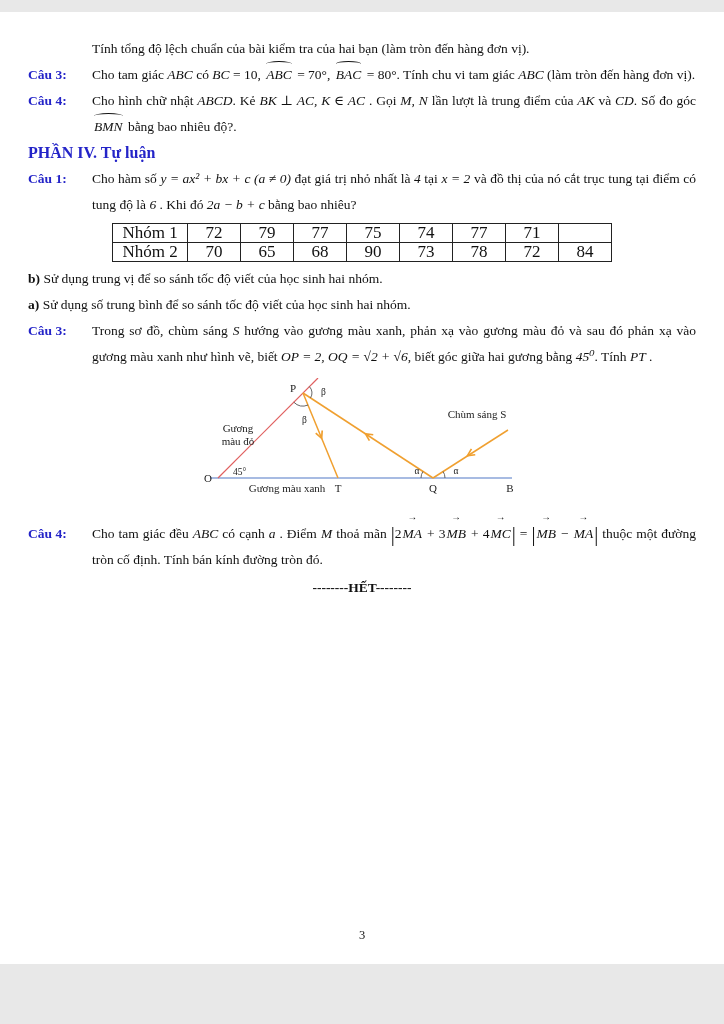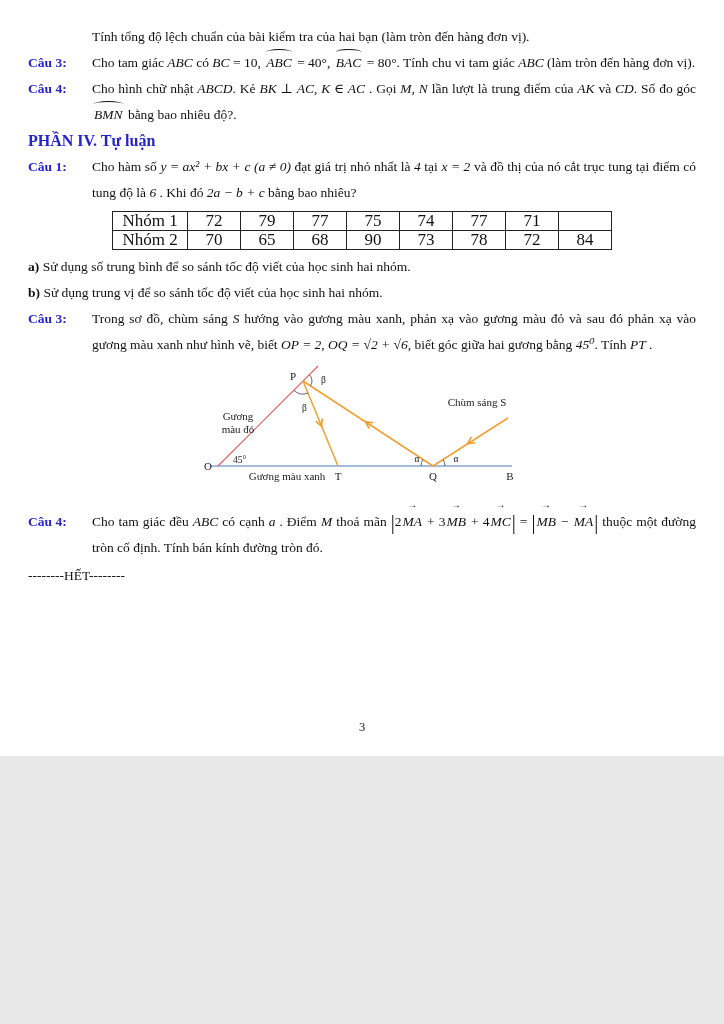--- a/index.html
+++ b/index.html
@@ -1,19 +1,19 @@
 <!DOCTYPE html>
 <html style="--accent-blue: #2424c8; --red-mirror: #e06060; --blue-mirror: #8aa4d8; --ray-orange: #f0a030;"><head>
 <meta charset="utf-8">
 <style>
   html,body{margin:0;padding:0;background:#e8e8e8;}
   .page{
     position:relative;
-    width:724px;height:756px;
-    margin:0 auto;
+    width:724px;height:952px;
+    margin:12px auto;
     background:#ffffff;
     box-sizing:border-box;
     padding:24px 28px 0 28px;
     font-family:"Liberation Serif","DejaVu Serif",serif;
     font-size:13.5px;line-height:26px;color:#111;
     overflow:hidden;
   }
   .intro{margin:0 0 0 64px;}
   .q{display:flex;margin:0;}
   .qlabel{flex:0 0 64px;font-weight:bold;color:var(--accent-blue,#2424c8);}
@@ -21,21 +21,21 @@
   .section{font-weight:bold;color:var(--accent-blue,#2424c8);margin:0;font-size:16px;}
   table.score{border-collapse:collapse;margin:5px auto 4px auto;}
   table.score td{
     border:1px solid #222;text-align:center;
     padding:0 6px;height:18px;line-height:18px;
     font-size:17px;min-width:40px;
   }
   table.score td:first-child{min-width:62px;}
   .sub{margin:0;}
   .diagram-wrap{text-align:center;margin:8px 0 10px 0;}
-  .het{text-align:left;font-weight:normal;margin:2px 0 0 0;}
+  .het{text-align:center;font-weight:bold;margin:2px 0 0 0;}
   .pagenum{position:absolute;bottom:16px;left:0;right:0;text-align:center;font-size:12.5px;}
   
   .rs-m{font-style:italic;}
   .rs-b{font-weight:bold;}
   .rs-hat{font-style:italic;position:relative;display:inline-block;padding:0 2px;}
   .rs-hat::before{
     content:"";position:absolute;left:2px;right:2px;top:-1px;height:5px;
     border-top:1.2px solid #111;border-radius:100% 100% 0 0;
   }
   .rs-vec{font-style:italic;position:relative;display:inline-block;padding:0 1px;}
@@ -55,21 +55,21 @@
 </style>
 </head>
 <body>
 
 <div class="page">
 
   <p class="intro">Tính tổng độ lệch chuẩn của bài kiểm tra của hai bạn (làm tròn đến hàng đơn vị).</p>
 
   <div class="q">
     <div class="qlabel">Câu 3:</div>
-    <div class="qtext"><span>Cho tam giác </span><span class="rs-m">ABC</span><span> có </span><span class="rs-m">BC</span><span> = 10, </span><span class="rs-m rs-hat">ABC</span><span> = 40°, </span><span class="rs-m rs-hat">BAC</span><span> = 80°. Tính chu vi tam giác </span><span class="rs-m">ABC</span><span> (làm tròn đến hàng đơn vị).</span></div>
+    <div class="qtext"><span>Cho tam giác </span><span class="rs-m">ABC</span><span> có </span><span class="rs-m">BC</span><span> = 10, </span><span class="rs-m rs-hat">ABC</span><span> = 70°, </span><span class="rs-m rs-hat">BAC</span><span> = 80°. Tính chu vi tam giác </span><span class="rs-m">ABC</span><span> (làm tròn đến hàng đơn vị).</span></div>
   </div>
 
   <div class="q">
     <div class="qlabel">Câu 4:</div>
     <div class="qtext"><span>Cho hình chữ nhật </span><span class="rs-m">ABCD</span><span>. Kẻ </span><span class="rs-m">BK ⊥ AC, K ∈ AC</span><span> . Gọi </span><span class="rs-m">M, N</span><span> lần lượt là trung điểm của </span><span class="rs-m">AK</span><span> và </span><span class="rs-m">CD</span><span>. Số đo góc </span><span class="rs-m rs-hat">BMN</span><span> bằng bao nhiêu độ?.</span></div>
   </div>
 
   <div class="section">PHẦN IV. Tự luận</div>
 
   <div class="q">
@@ -98,22 +98,22 @@
               <td>65</td>
               <td>68</td>
               <td>90</td>
               <td>73</td>
               <td>78</td>
               <td>72</td>
               <td>84</td>
             </tr>
           </tbody>
       </table>
+      <p class="sub"><span class="rs-b">b)</span><span> Sử dụng trung vị để so sánh tốc độ viết của học sinh hai nhóm.</span></p>
       <p class="sub"><span class="rs-b">a)</span><span> Sử dụng số trung bình để so sánh tốc độ viết của học sinh hai nhóm.</span></p>
-      <p class="sub"><span class="rs-b">b)</span><span> Sử dụng trung vị để so sánh tốc độ viết của học sinh hai nhóm.</span></p>
     </div>
   </div>
 
   <div class="q">
     <div class="qlabel">Câu 3:</div>
     <div class="qtext"><span>Trong sơ đồ, chùm sáng </span><span class="rs-m">S</span><span> hướng vào gương màu xanh, phản xạ vào gương màu đỏ và sau đó phản xạ vào gương màu xanh như hình vẽ, biết </span><span class="rs-m">OP = 2, OQ = √2 + √6</span><span>, biết góc giữa hai gương bằng </span><span class="rs-m">45⁰</span><span>. Tính </span><span class="rs-m">PT</span><span> .</span></div>
   </div>
 
   <div class="diagram-wrap">
     <svg width="345" height="124" viewBox="0 0 345 124">

